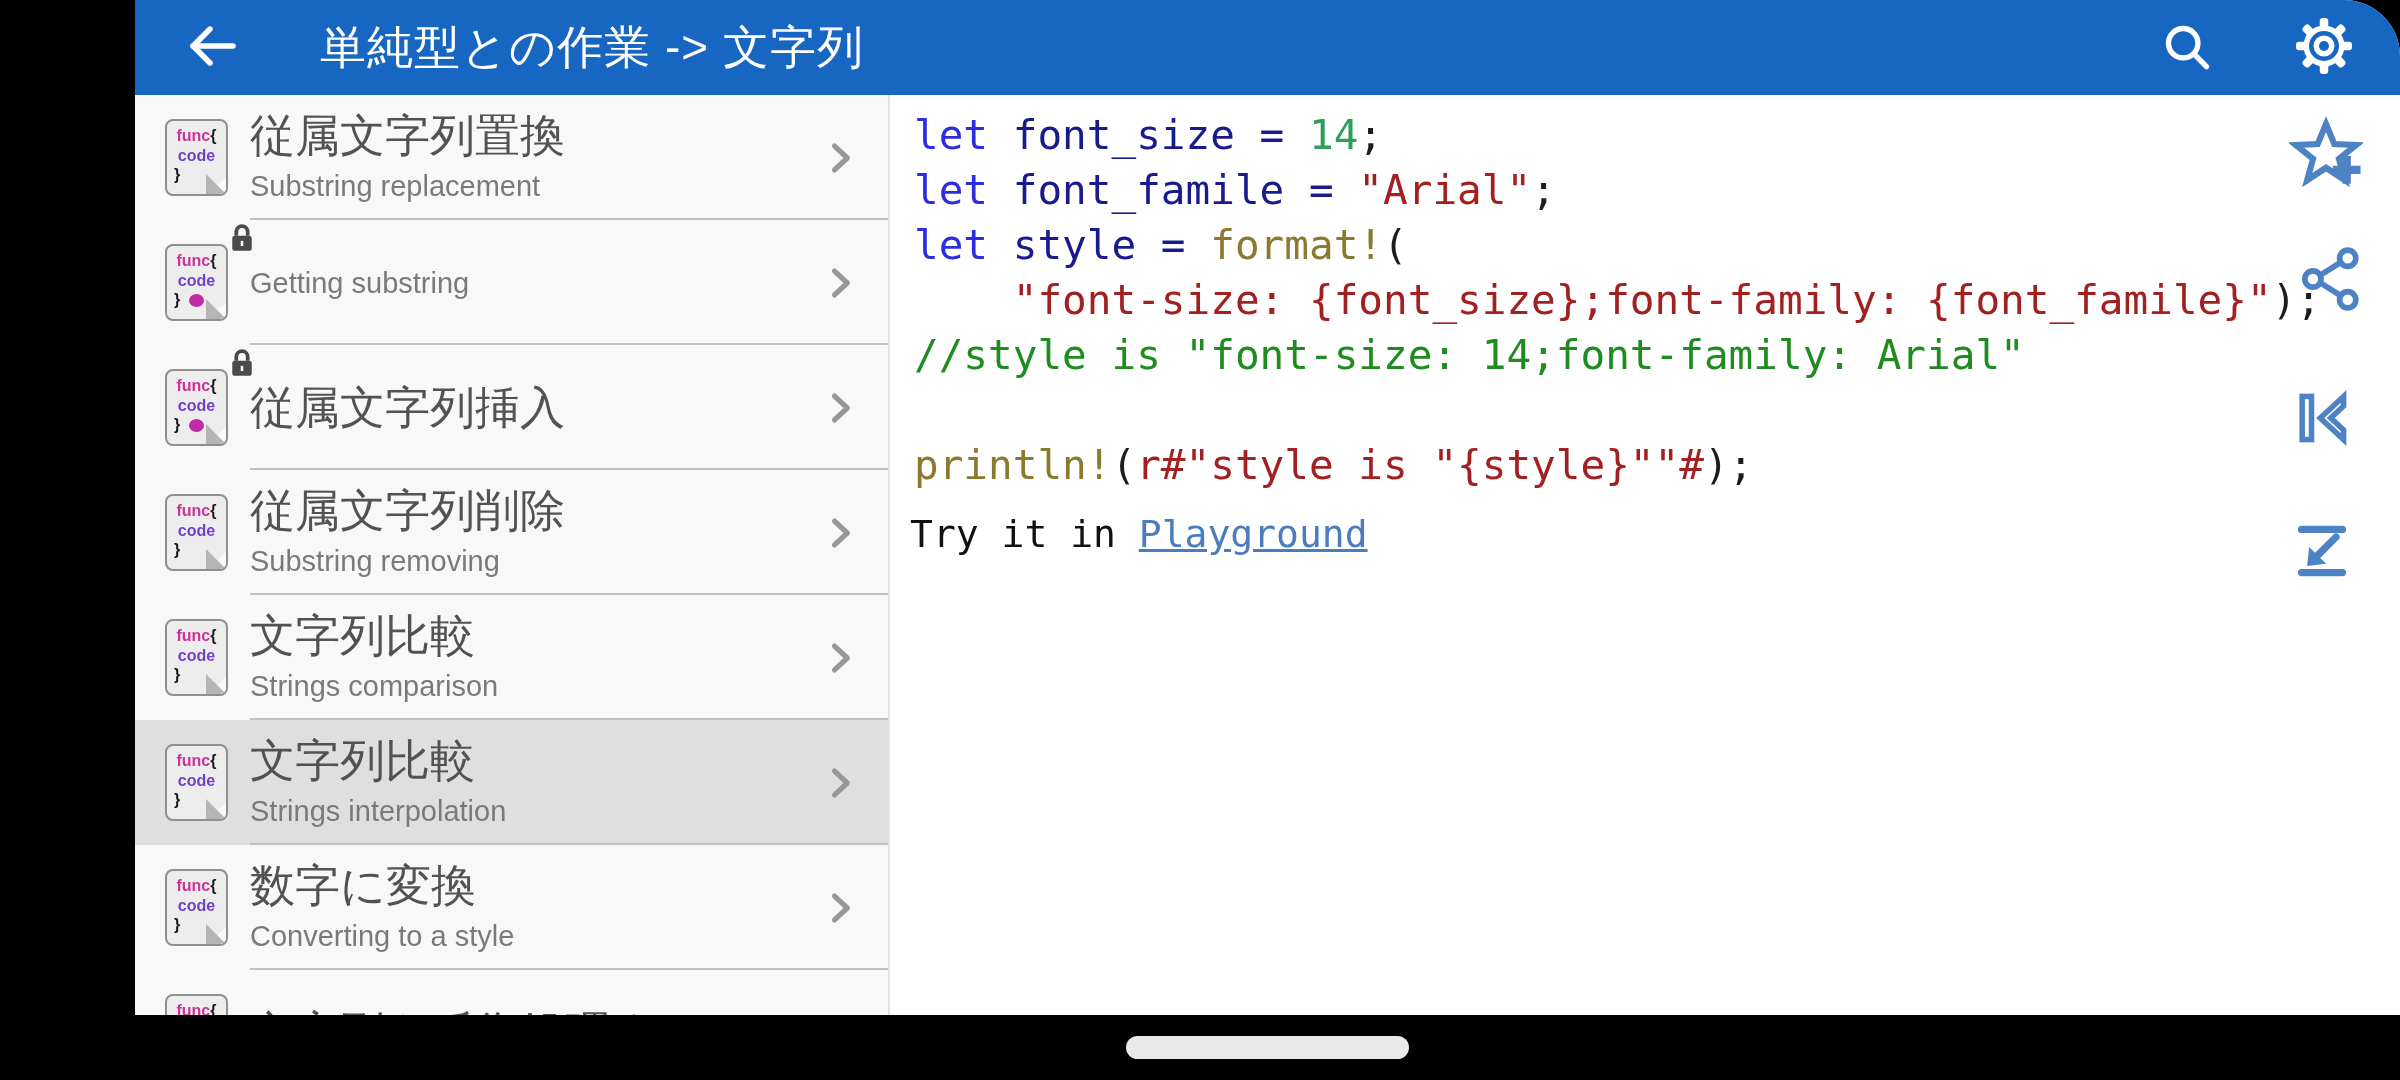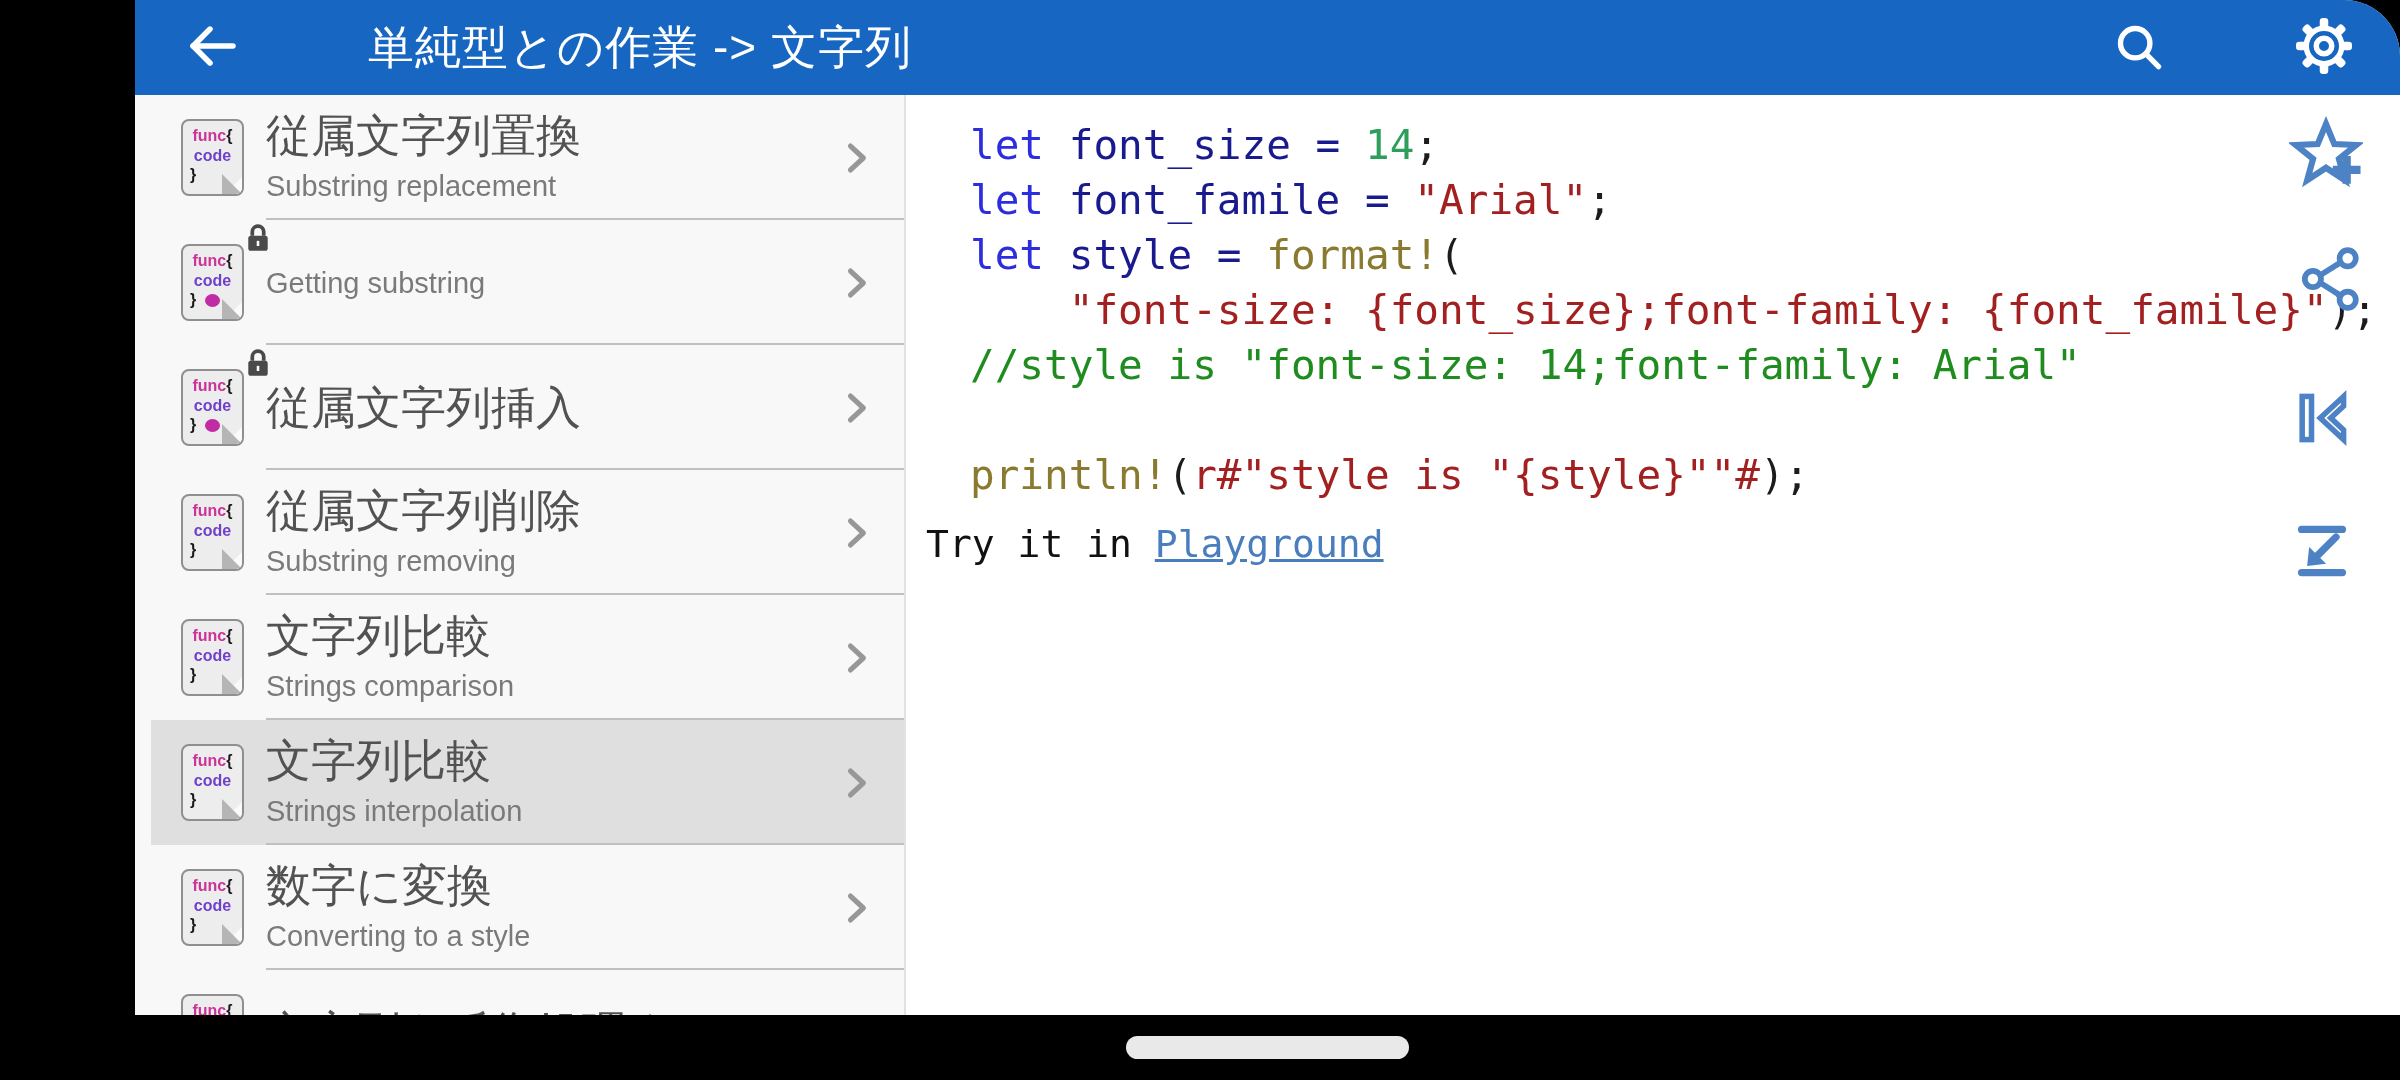--- a/index.html
+++ b/index.html
@@ -2,31 +2,31 @@
 <html style="--header-bg: #1766c2; --action-icon: #4d82c4; --link: #4a7dbd; --selected-bg: #dfdfdf; --sidebar-bg: #f8f8f8; --divider: #c0c0c0; --title-text: #525252; --subtitle-text: #7a7a7a; --chevron: #979797; --icon-func: #cc3399; --icon-code: #7040cc; --code-kw: #2d2de0; --code-id: #1a1a8f; --code-num: #2e9e5b; --code-str: #a32020; --code-com: #1e8c1e; --code-mac: #8a7a30; --code-pu: #1c1c1c; --pill: #e9e9e9;"><head>
 <meta charset="utf-8">
 <style>
   html,body{margin:0;padding:0;background:#000;}
   .screen{position:relative;width:2400px;height:1080px;background:#000;overflow:hidden;
           font-family:"Liberation Sans","DejaVu Sans",sans-serif;}
   
   .app{position:absolute;left:135px;top:0;width:2265px;height:1015px;background:#fff;
        border-top-right-radius:56px;overflow:hidden;display:flex;flex-direction:column;}
   
-  .appbar{height:95px;flex:0 0 95px;background:var(--header-bg);display:flex;align-items:center;gap:48px;}
+  .appbar{height:95px;flex:0 0 95px;background:var(--header-bg);display:flex;align-items:center;}
   .icon-btn{width:60px;height:60px;display:flex;align-items:center;justify-content:center;flex:0 0 auto;}
   .back-btn{margin-left:45px;}
   .appbar-title{margin-left:80px;color:#fff;font-size:46px;letter-spacing:1px;white-space:nowrap;}
   .appbar-spacer{flex:1;}
   .search-btn{margin-right:78px;}
   .gear-btn{margin-right:46px;}
   
   .content{flex:1;display:flex;min-height:0;}
   .sidebar{width:753px;flex:0 0 753px;background:var(--sidebar-bg);border-right:2px solid #e2e2e2;
-           overflow:hidden;padding-left:16px;}
+           overflow:hidden;}
   .item{position:relative;height:125px;display:flex;align-items:center;}
   .item.selected{background:var(--selected-bg);}
   .item::after{content:"";position:absolute;left:115px;right:0;bottom:0;height:2px;background:var(--divider);}
   .doc-wrap{position:relative;margin-left:30px;width:63px;height:77px;flex:0 0 63px;}
   .doc{width:63px;height:77px;box-sizing:border-box;background:#ededed;border:2px solid #8f8f8f;
        border-radius:8px;position:relative;overflow:hidden;
        font-weight:bold;font-size:16px;line-height:1;font-family:"Liberation Sans",sans-serif;}
   .doc .l1{display:flex;justify-content:center;margin-top:7px;}
   .doc .t-func{color:var(--icon-func);}
   .doc .t-brace,.doc .t-close{color:#1a1a1a;}
@@ -39,22 +39,22 @@
   .doc .fold::before{content:"";position:absolute;left:-21px;top:-2px;width:0;height:0;
              border-style:solid;border-width:21px 0 0 21px;
              border-color:transparent transparent transparent #b5b5b5;}
   .lock{position:absolute;top:-21px;right:-27px;}
   .texts{margin-left:22px;display:flex;flex-direction:column;justify-content:flex-start;}
   .jp{font-size:45px;color:var(--title-text);line-height:56px;white-space:nowrap;}
   .en{font-size:29px;color:var(--subtitle-text);line-height:44px;white-space:nowrap;}
   .chev{position:absolute;right:26px;top:50%;margin-top:-22px;}
   
   .main{flex:1;position:relative;background:#fff;overflow:hidden;}
-  .code-block{padding:23px 0 0 24px;font-family:"DejaVu Sans Mono","Liberation Mono",monospace;
-              font-size:41px;line-height:55px;margin-left:40px;}
+  .code-block{padding:13px 0 0 24px;font-family:"DejaVu Sans Mono","Liberation Mono",monospace;
+              font-size:41px;line-height:55px;}
   .code-line{white-space:pre;}
   .tok-kw{color:var(--code-kw);}
   .tok-id{color:var(--code-id);}
   .tok-num{color:var(--code-num);}
   .tok-str{color:var(--code-str);}
   .tok-com{color:var(--code-com);}
   .tok-mac{color:var(--code-mac);}
   .tok-pu{color:var(--code-pu);}
   .try-line{margin:19px 0 0 20px;font-family:"DejaVu Sans Mono","Liberation Mono",monospace;
             font-size:38px;color:#111;white-space:pre;}

